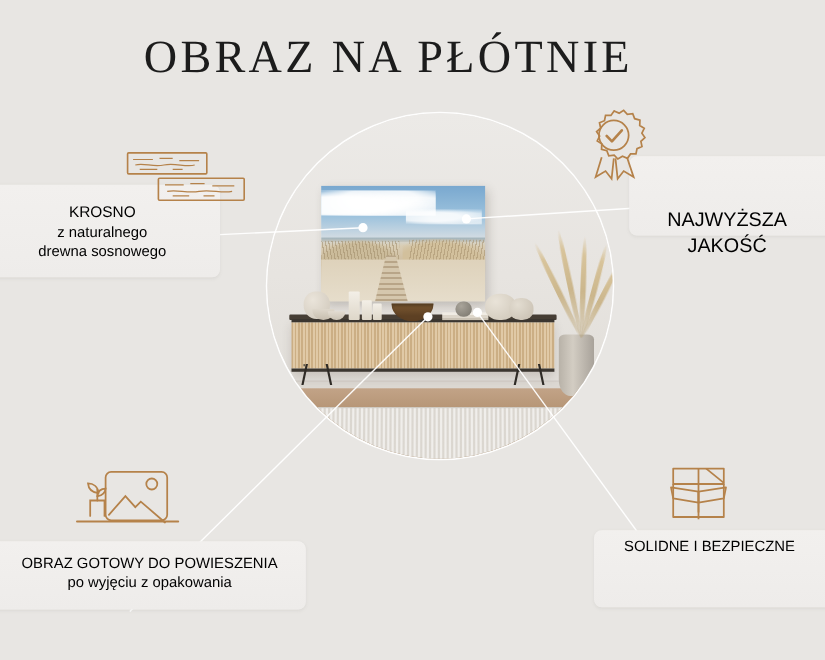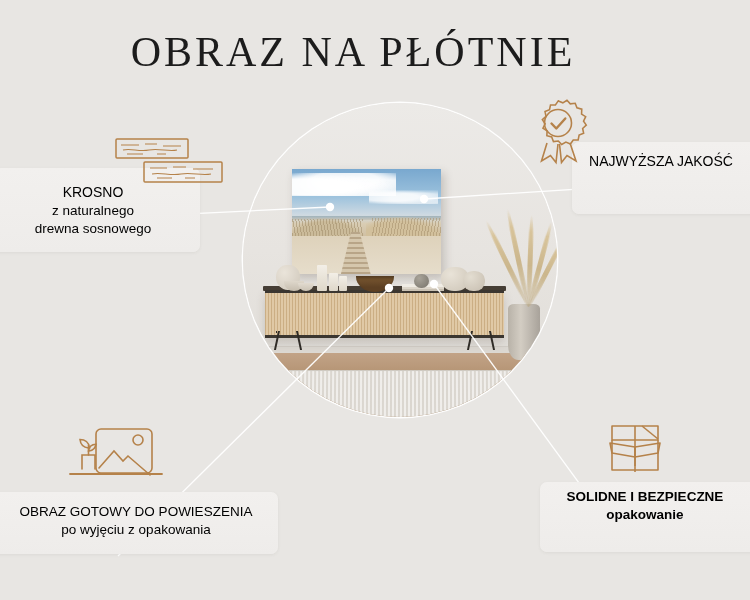--- a/index.html
+++ b/index.html
@@ -141,28 +141,28 @@
     box-shadow:0 1px 3px rgba(120,115,108,.10);
   }
   .txt{position:absolute;text-align:center;line-height:1.35;}
 
   .card-krosno{left:-14px;top:168px;width:214px;height:84px;}
   .krosno-txt{left:-14px;top:183px;width:214px;font-size:13.5px;}
   .krosno-txt .kicker{font-size:14px;}
 
   .card-jakosc{left:572px;top:142px;width:192px;height:72px;}
   .jakosc-txt{left:572px;top:152px;width:178px;font-size:13.5px;}
-  .jakosc-txt .kicker{font-size:14px;}
+  .jakosc-txt .kicker{font-size:18px;margin-top:35px;}
 
   .card-gotowy{left:-14px;top:492px;width:292px;height:62px;}
   .gotowy-txt{left:-8px;top:503px;width:288px;font-size:13.5px;}
   .gotowy-txt .kicker{font-size:13.5px;}
 
   .card-opak{left:540px;top:482px;width:224px;height:70px;}
-  .opak-txt{left:540px;top:488px;width:210px;font-size:13.5px;font-weight:bold;}
+  .opak-txt{left:540px;top:488px;width:210px;font-size:13.5px;}
   .opak-txt .kicker{font-size:13.5px;}
 
   .icon{position:absolute;}
   .icon-plank{left:105px;top:136px;}
   .icon-badge{left:526px;top:96px;}
   .icon-frame{left:62px;top:424px;}
   .icon-box{left:598px;top:416px;}
 </style>
 </head>
 <body>
@@ -302,16 +302,15 @@
         <path d="M37 10v46"></path>
         <path d="M44 10l16 13"></path>
         <path d="M37 31L12 27l2 10 23 4Z"></path>
         <path d="M37 31l25-4-2 10-23 4Z"></path>
         <path d="M37 41v9"></path>
       </g>
     </svg>
   </div>
   <div class="txt opak-txt">
     <div class="kicker">SOLIDNE I BEZPIECZNE</div>
-    <div class="sub">opakowanie</div>
   </div>
 
 </div>
 
 </body></html>

